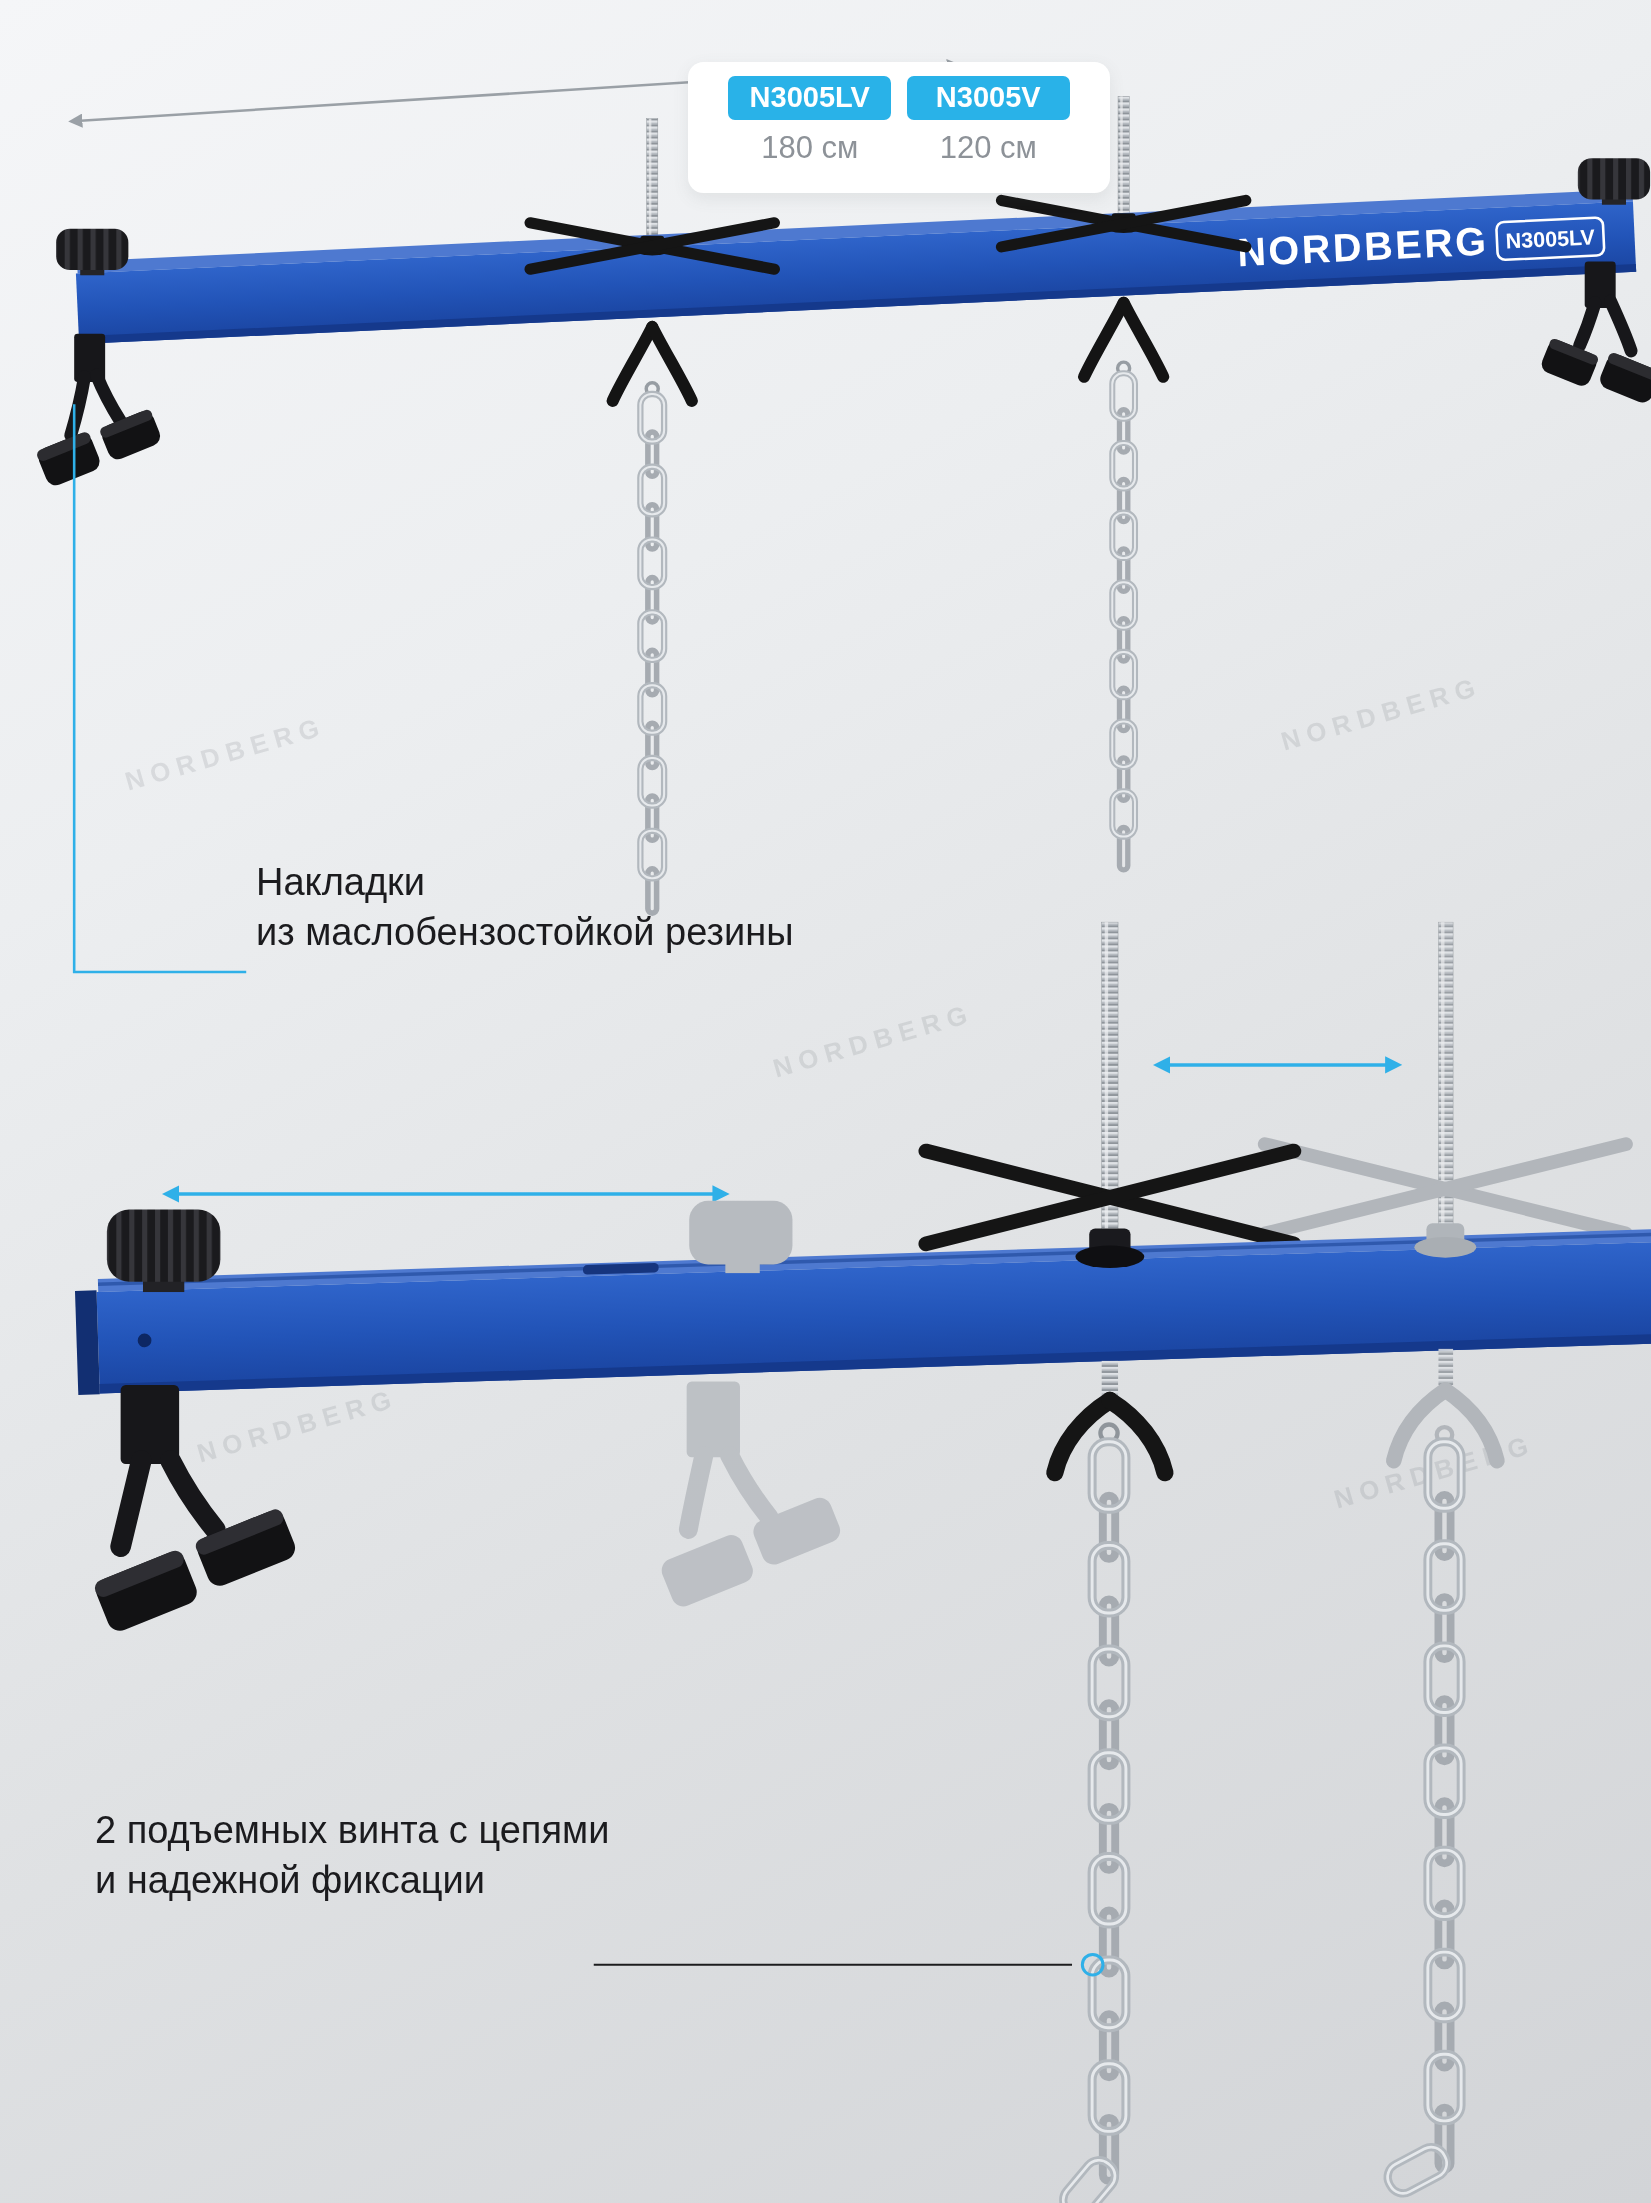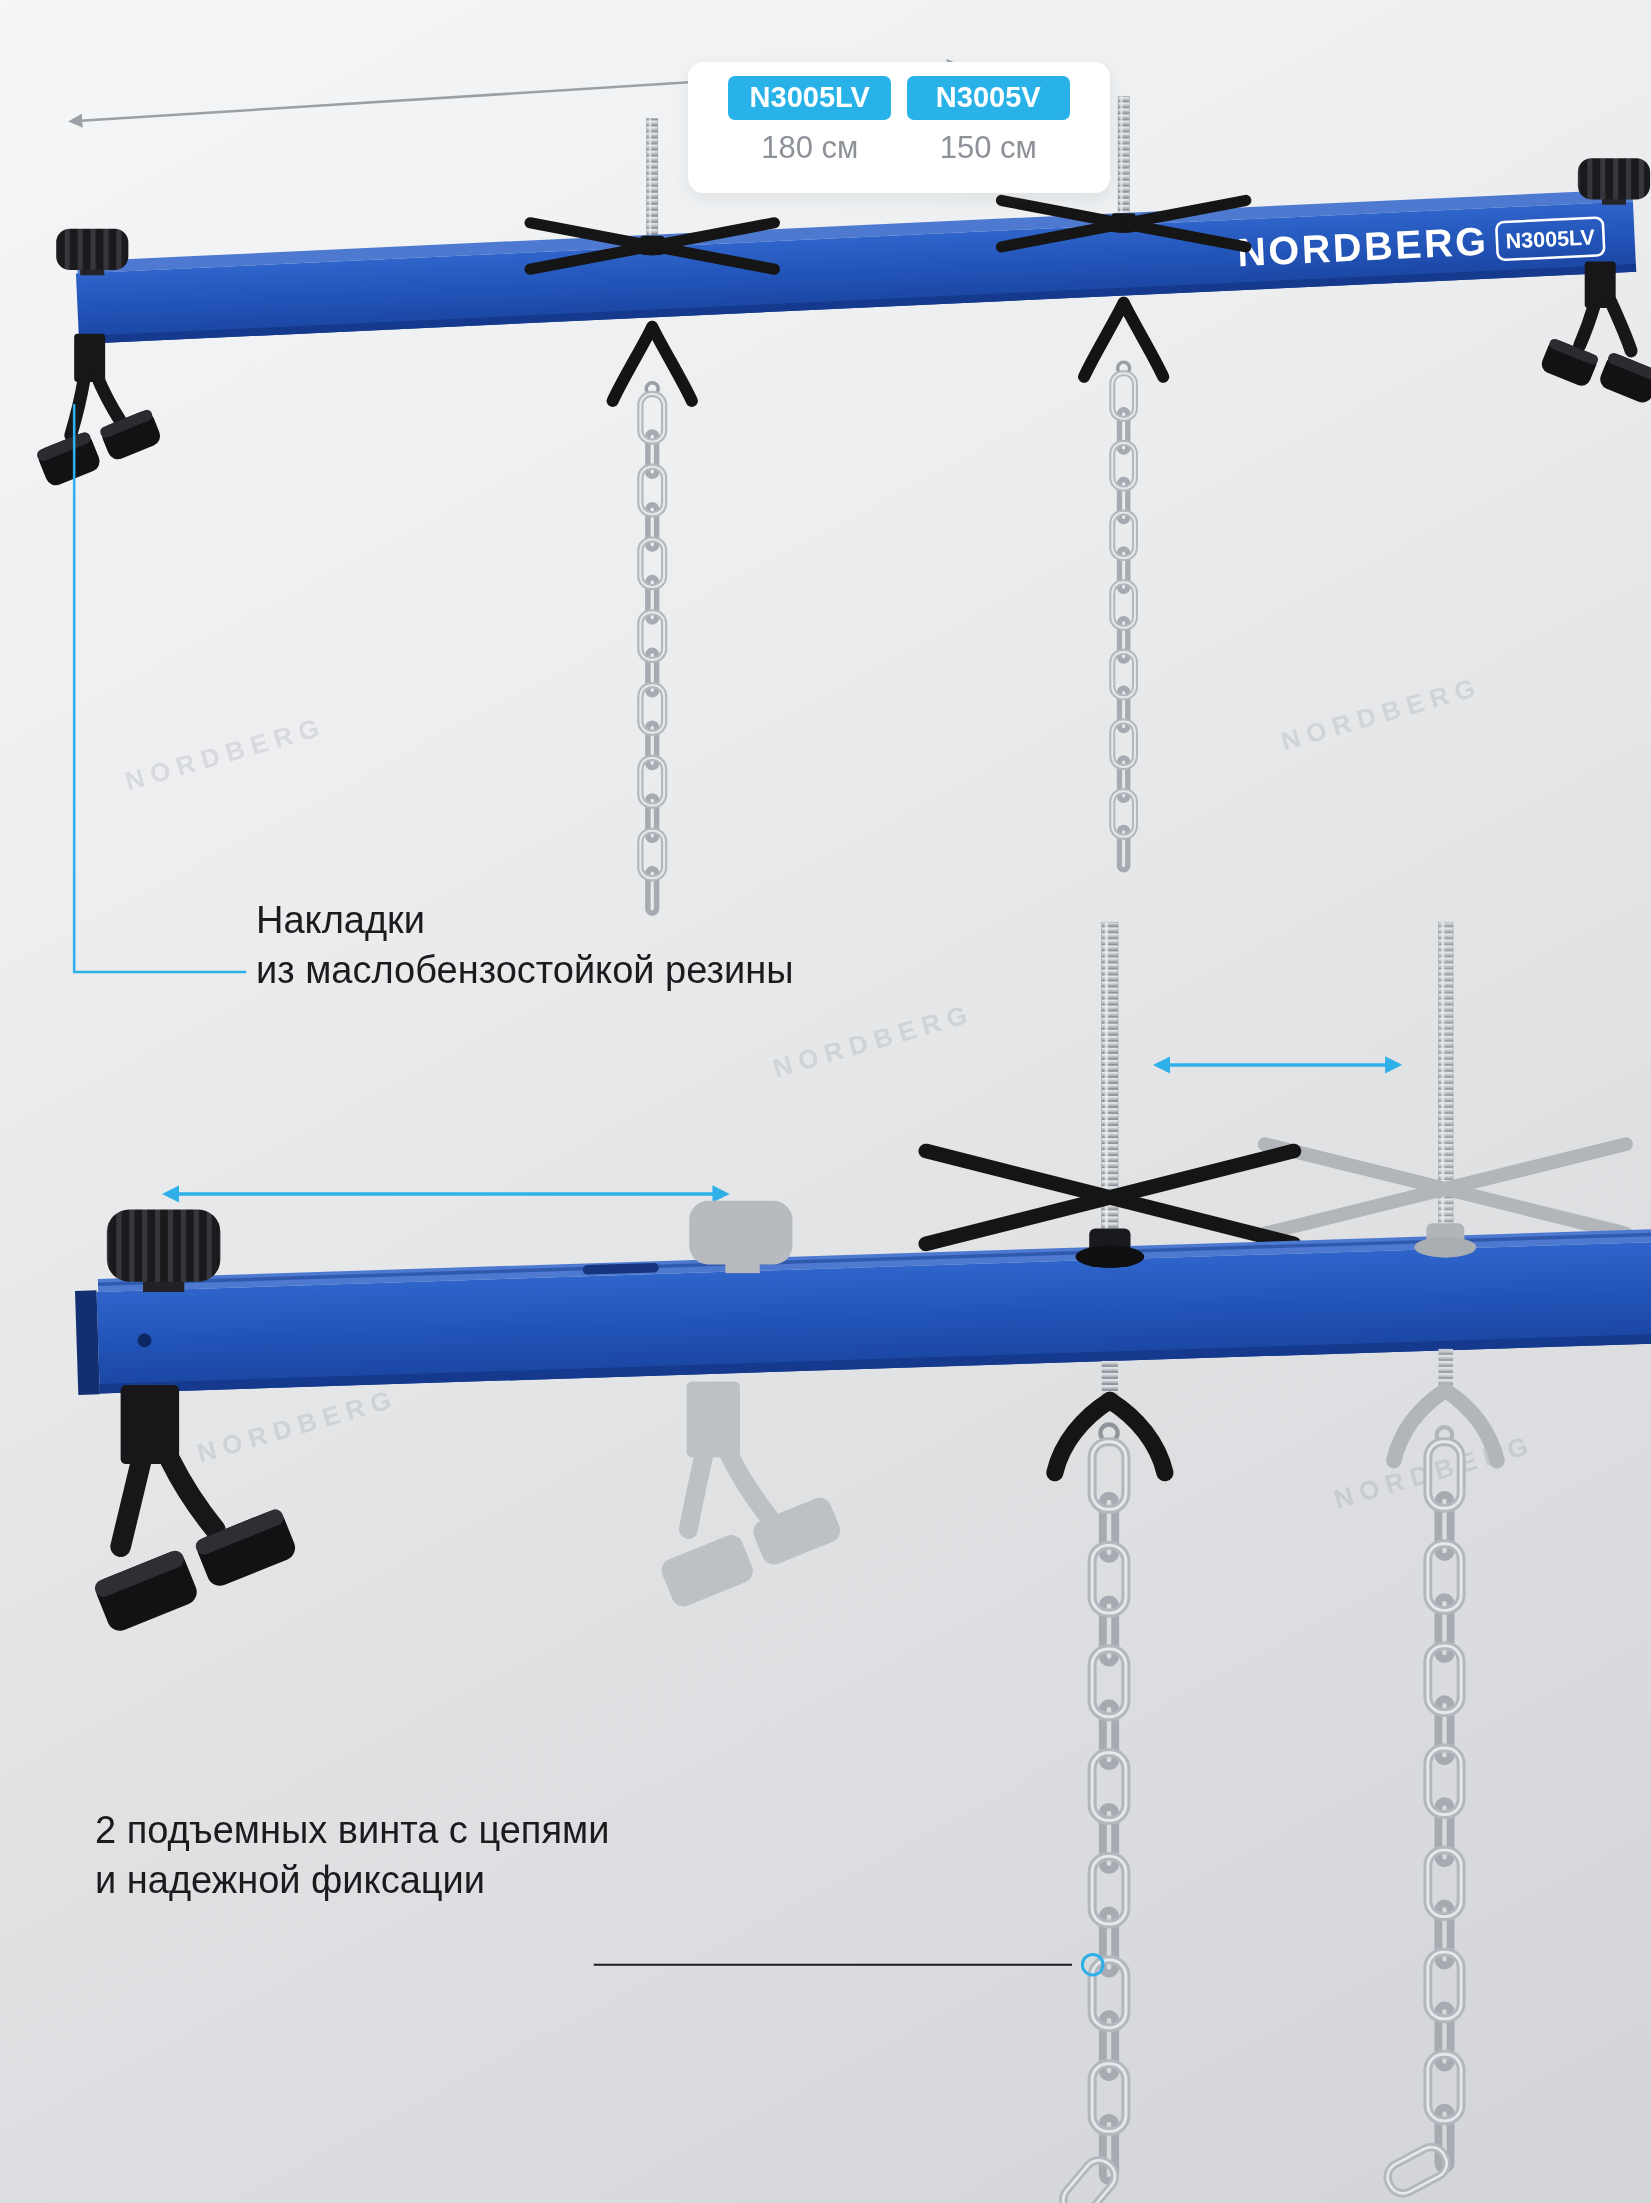--- a/index.html
+++ b/index.html
@@ -24,21 +24,21 @@
     padding-top:13.8px;box-shadow:0 5.2px 15.5px rgba(90,95,100,.10);
   }
   .model-col{display:flex;flex-direction:column;align-items:center}
   .model-badge{
     background:#29b2e8;color:#fff;font-weight:bold;font-size:29px;line-height:1;
     padding:7.7px 17px;border-radius:6.9px;text-align:center;min-width:163px;
   }
   .model-length{margin-top:10.3px;font-size:31px;color:#8d9298;text-align:left}
 
   .annot{position:absolute;font-size:38px;color:#1b1b1e;line-height:50px}
-  .annot-pads{left:256px;top:895px}
+  .annot-pads{left:256px;top:857px}
   .annot-screws{left:95px;top:1805px}
 </style>
 </head>
 <body>
 
 <div class="page">
 
   <div class="wm" style="left:126px;top:767px">NORDBERG</div>
   <div class="wm" style="left:1282px;top:727px">NORDBERG</div>
   <div class="wm" style="left:774px;top:1054px">NORDBERG</div>
@@ -281,21 +281,21 @@
     <circle cx="1270" cy="2284" r="12" fill="none" stroke="#2fb0e8" stroke-width="3.5"></circle>
   </svg>
 
   <div class="model-card">
     <div class="model-col">
       <div class="model-badge">N3005LV</div>
       <div class="model-length">180 см</div>
     </div>
     <div class="model-col">
       <div class="model-badge">N3005V</div>
-      <div class="model-length">150 см</div>
+      <div class="model-length">120 см</div>
     </div>
   </div>
 
   <div class="annot annot-pads">
     <div>Накладки</div>
     <div>из маслобензостойкой резины</div>
   </div>
 
   <div class="annot annot-screws">
     <div>2 подъемных винта с цепями</div>

